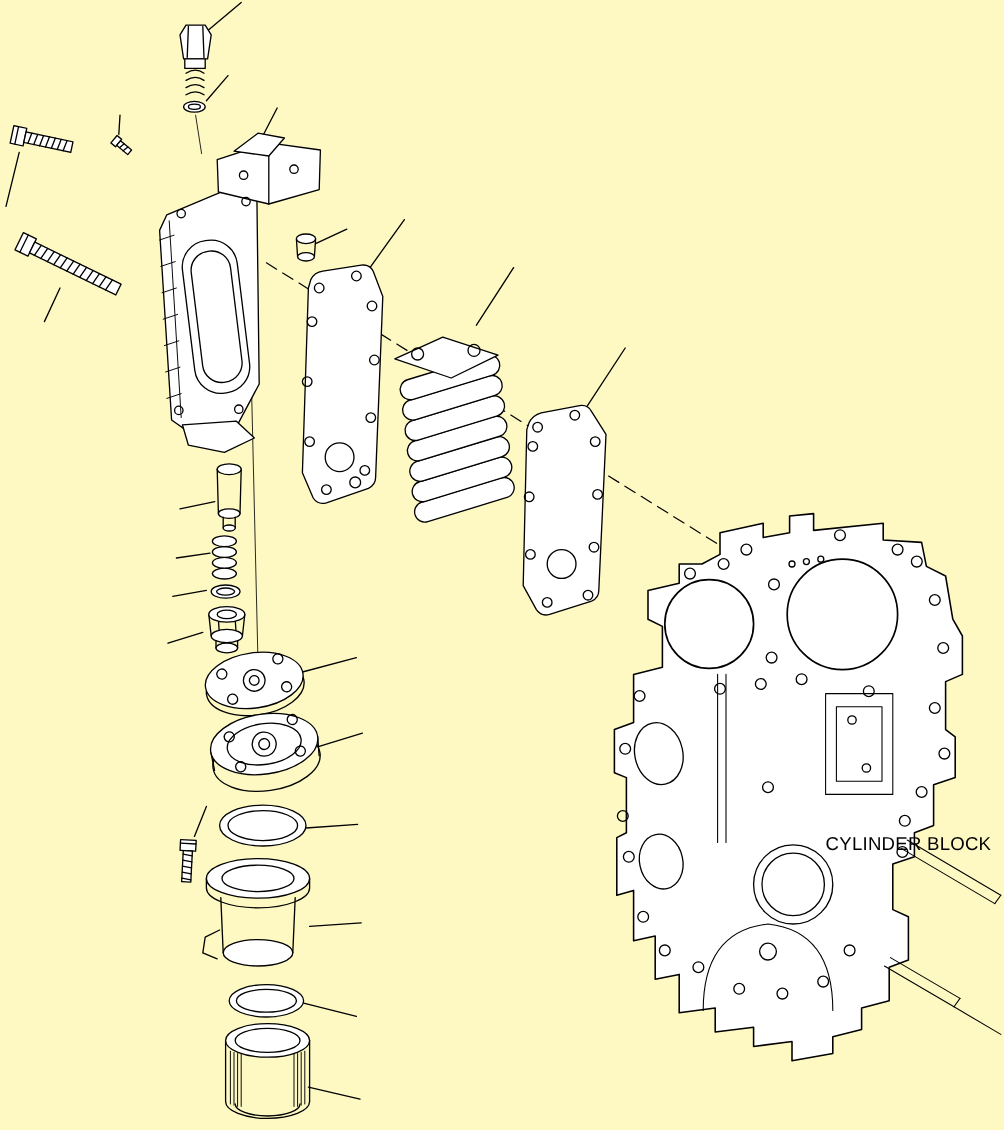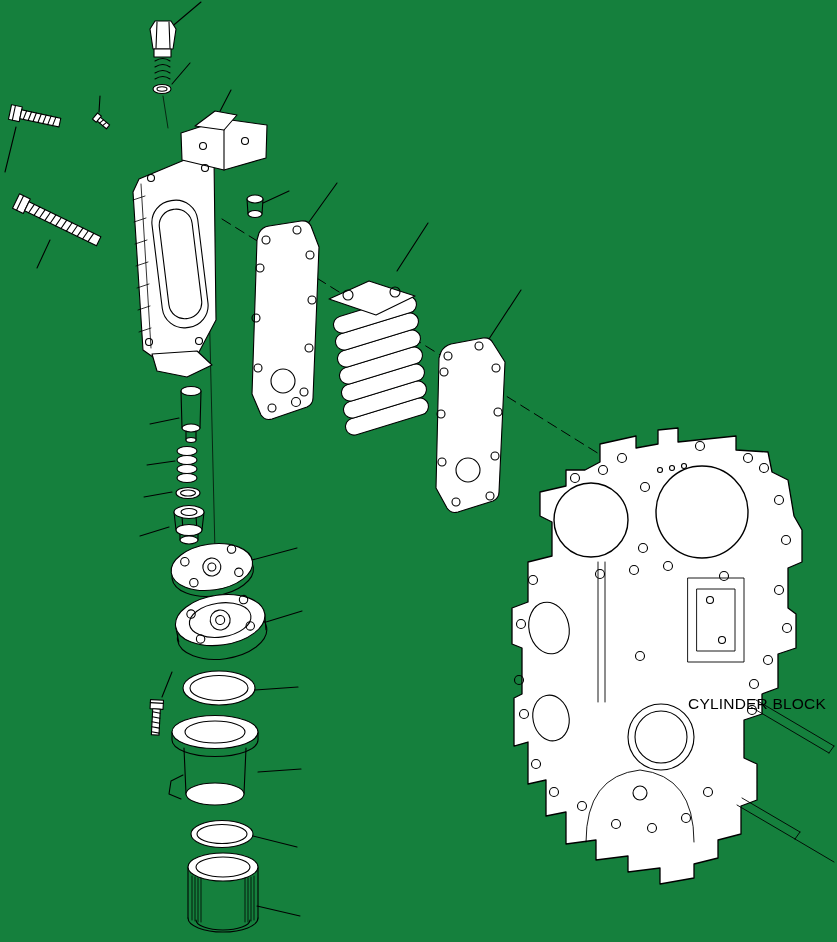--- a/index.html
+++ b/index.html
@@ -3,21 +3,21 @@
 <meta charset="utf-8">
 <style>
   * { margin:0; padding:0; box-sizing:border-box; }
   html,body { width:837px; height:942px; }
   body {
     background:#ffffff;
     font-family:"Liberation Sans", sans-serif;
     position:relative;
     overflow:hidden;
   }
-  .stage { position:relative; width:837px; height:942px; background:#15803d; }
+  .stage { position:relative; width:837px; height:942px; background:#fef9c3; }
   svg.diagram { position:absolute; left:0; top:0; }
   .cb-label {
     position:absolute;
     left:688px; top:695px;
     font-size:15.5px;
     font-weight:400;
     color:#000;
     letter-spacing:0.2px;
     white-space:nowrap;
   }

